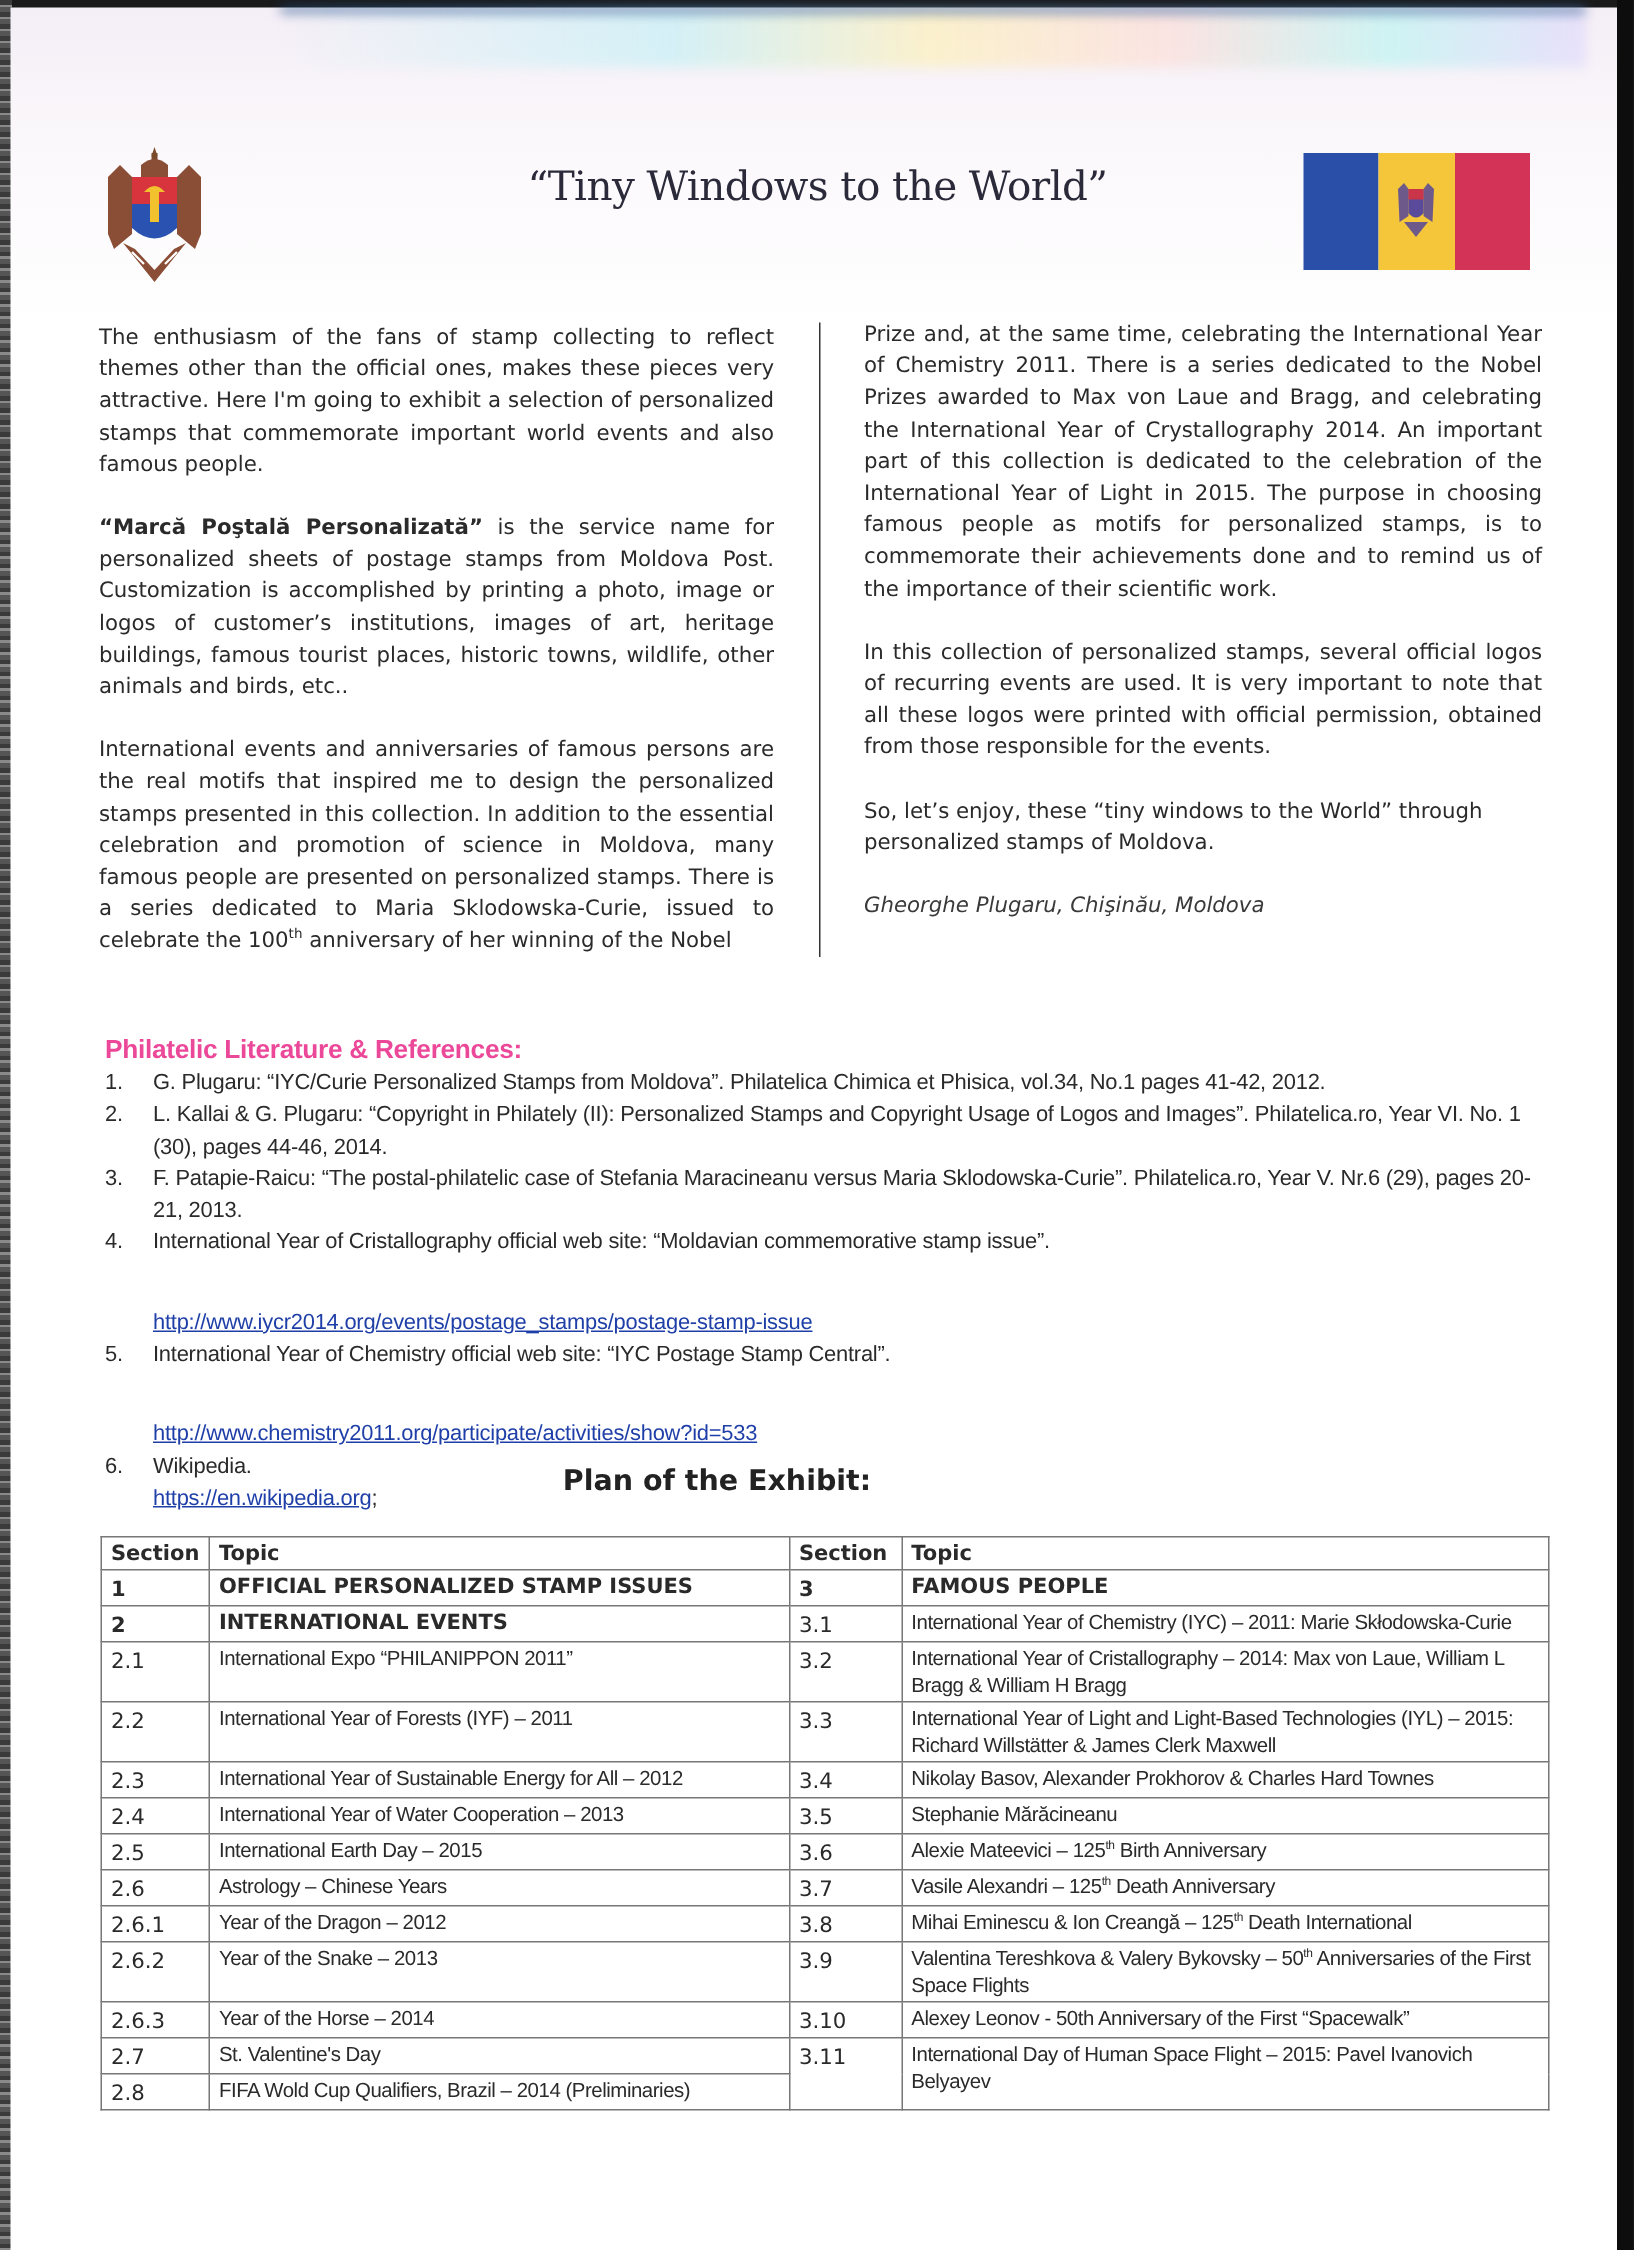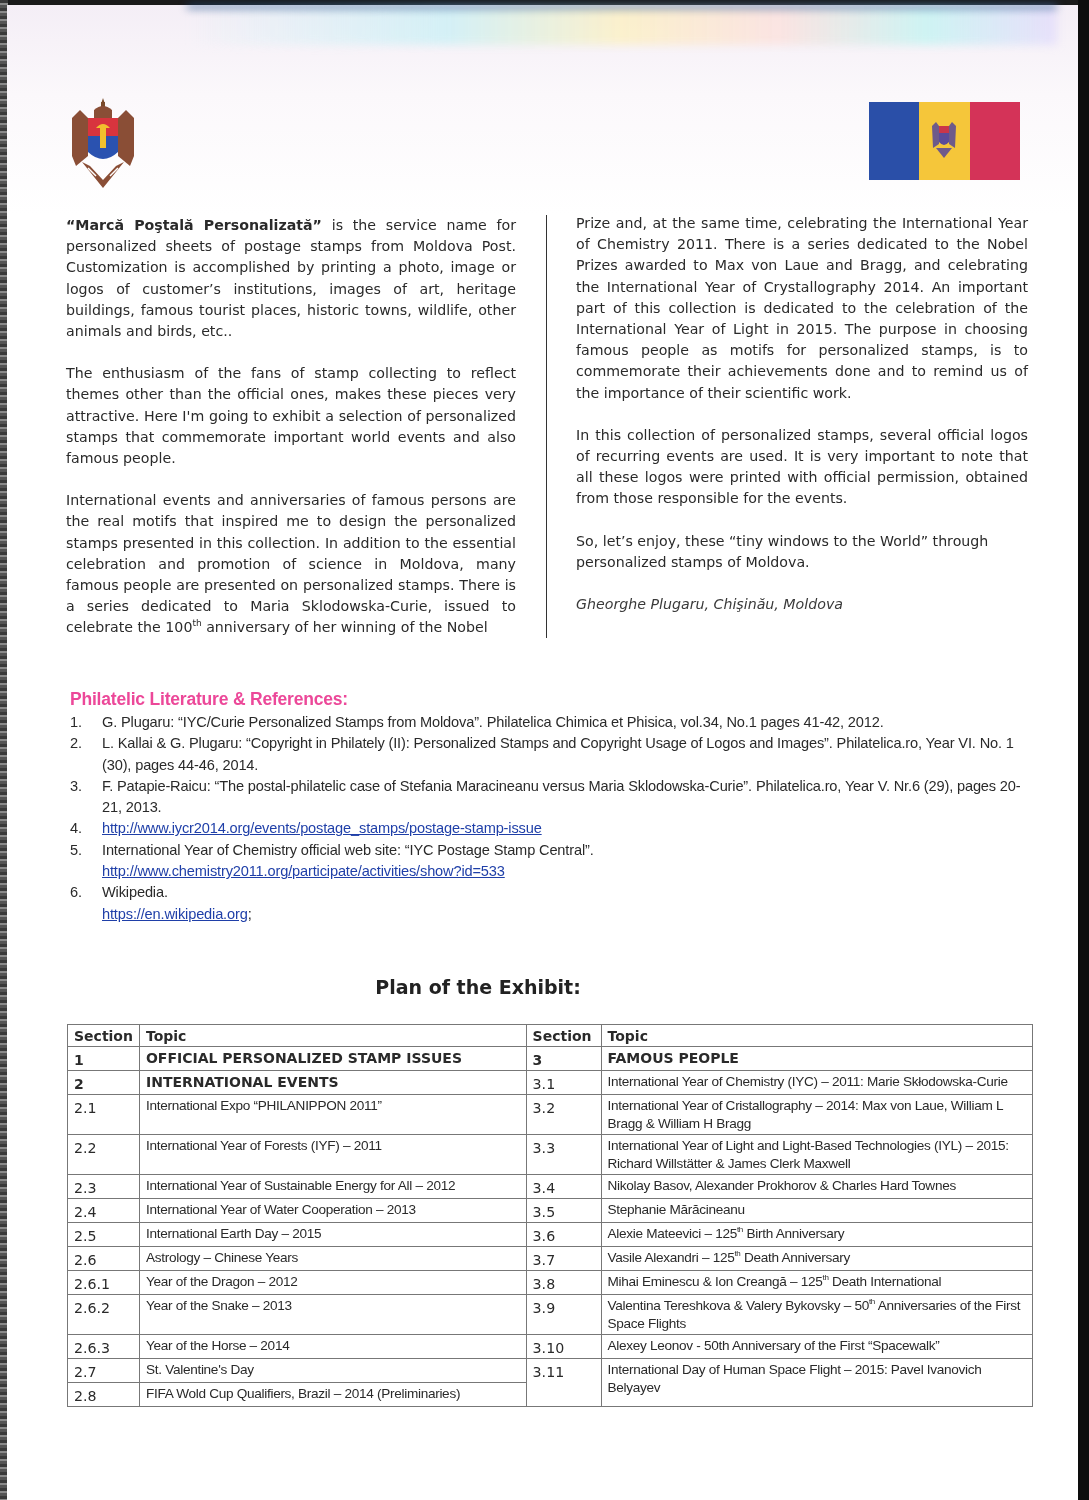--- a/index.html
+++ b/index.html
@@ -44,21 +44,21 @@
     .col .signature { font-style: italic; color: #3a3a3a; text-align: left; }
     .col .left-align { text-align: left; }
     .column-divider { position: absolute; left: 546px; top: 215px; width: 1px; height: 423px; background: #333; }
 
     
     .refs { position: absolute; left: 70px; top: 689px; width: 960px; font-family: "Liberation Sans", sans-serif; }
     .refs-heading { font-weight: bold; font-size: 17.5px; color: #ec4899; margin-bottom: 2px; letter-spacing: -0.2px; }
     .refs ol { list-style: none; font-size: 14.6px; line-height: 21.3px; color: #2a2a2a; letter-spacing: -0.15px; }
     .refs li { position: relative; padding-left: 32px; }
     .refs li .num { position: absolute; left: 0; top: 0; }
-    .refs li .link { color: #1f3fa8; text-decoration: underline; display: block; }
+    .refs li .link { color: #1f3fa8; text-decoration: underline; display: block; margin-top: 32px; }
     .refs li + li { margin-top: 0px; }
 
     
     .plan-title { position: absolute; left: 0; width: 956px; top: 976px; text-align: center; font-family: "DejaVu Sans", sans-serif; font-weight: bold; font-size: 19px; color: #222; }
     .plan-table { position: absolute; left: 67px; top: 1024px; width: 966px; border-collapse: collapse; }
     .plan-table td, .plan-table th {
       border: 1px solid #777; vertical-align: top; padding: 2px 6px 1px 6px;
       font-family: "Liberation Sans", sans-serif; font-size: 13.6px; line-height: 18px; color: #2a2a2a; text-align: left;
     }
     .plan-table th { font-family: "DejaVu Sans", sans-serif; font-weight: bold; font-size: 14px; }
@@ -84,54 +84,55 @@
   <path d="M68 22 L60 14 L52 22 L52 60 L64 70 L68 60 Z" fill="#8a4e36"></path>
   <path d="M28 14 Q37 6 46 14 L46 22 L28 22 Z" fill="#8a4e36"></path>
   <path d="M22 22 L52 22 L52 56 Q37 70 22 56 Z" fill="#2a52b0"></path>
   <path d="M22 22 L52 22 L52 40 L22 40 Z" fill="#d8343e"></path>
   <path d="M30 32 Q37 24 44 32 L40 32 L40 52 L34 52 L34 32 Z" fill="#f2c12e"></path>
   <path d="M16 66 L37 92 L58 66 L50 70 L37 84 L24 70 Z" fill="#8a4e36"></path>
   <path d="M22 72 L30 80 M52 72 L44 80" stroke="#fff" stroke-width="1.5"></path>
 </svg>
 
 <div class="title-block">
+  <div class="title-2">“Tiny Windows to the World”</div>
 </div>
 
 <div class="flag">
   <div class="stripe" style="background:#2a4fa8"></div>
   <div class="stripe" style="background:#f5c63a"></div>
   <div class="stripe" style="background:#d43358"></div>
   <svg class="mini-arms" viewBox="0 0 30 42">
     <path d="M3 8 L7 4 L10 8 L10 26 L4 30 Z M27 8 L23 4 L20 8 L20 26 L26 30 Z" fill="#6e5a8a"></path>
     <path d="M10 8 L20 8 L20 24 Q15 30 10 24 Z" fill="#5a4b9a"></path>
     <path d="M10 8 L20 8 L20 15 L10 15 Z" fill="#c9364a"></path>
     <path d="M7 30 L15 40 L23 30 Z" fill="#6e5a8a"></path>
   </svg>
 </div>
 
 <div class="col col-left">
+  <p>The enthusiasm of the fans of stamp collecting to reflect themes other than the official ones, makes these pieces very attractive. Here I'm going to exhibit a selection of personalized stamps that commemorate important world events and also famous people.</p>
   <p><b>“Marcă Poştală Personalizată”</b><span> is the service name for personalized sheets of postage stamps from Moldova Post. Customization is accomplished by printing a photo, image or logos of customer’s institutions, images of art, heritage buildings, famous tourist places, historic towns, wildlife, other animals and birds, etc..</span></p>
-  <p>The enthusiasm of the fans of stamp collecting to reflect themes other than the official ones, makes these pieces very attractive. Here I'm going to exhibit a selection of personalized stamps that commemorate important world events and also famous people.</p>
   <p class="last"><span>International events and anniversaries of famous persons are the real motifs that inspired me to design the personalized stamps presented in this collection. In addition to the essential celebration and promotion of science in Moldova, many famous people are presented on personalized stamps. There is a series dedicated to Maria Sklodowska-Curie, issued to celebrate the 100</span><sup>th</sup><span> anniversary of her winning of the Nobel</span></p>
 </div>
 <div class="column-divider"></div>
 <div class="col col-right">
   <p>Prize and, at the same time, celebrating the International Year of Chemistry 2011. There is a series dedicated to the Nobel Prizes awarded to Max von Laue and Bragg, and celebrating the International Year of Crystallography 2014. An important part of this collection is dedicated to the celebration of the International Year of Light in 2015. The purpose in choosing famous people as motifs for personalized stamps, is to commemorate their achievements done and to remind us of the importance of their scientific work.</p>
   <p>In this collection of personalized stamps, several official logos of recurring events are used. It is very important to note that all these logos were printed with official permission, obtained from those responsible for the events.</p>
   <p class="left-align">So, let’s enjoy, these “tiny windows to the World” through personalized stamps of Moldova.</p>
   <p class="last signature">Gheorghe Plugaru, Chişinău, Moldova</p>
 </div>
 
 <div class="refs">
   <div class="refs-heading">Philatelic Literature &amp; References:</div>
   <ol>
     <li><span class="num">1.</span><span>G. Plugaru: “IYC/Curie Personalized Stamps from Moldova”. Philatelica Chimica et Phisica, vol.34, No.1 pages 41-42, 2012.</span></li>
     <li><span class="num">2.</span><span>L. Kallai &amp; G. Plugaru: “Copyright in Philately (II): Personalized Stamps and Copyright Usage of Logos and Images”. Philatelica.ro, Year VI. No. 1 (30), pages 44-46, 2014.</span></li>
     <li><span class="num">3.</span><span>F. Patapie-Raicu: “The postal-philatelic case of Stefania Maracineanu versus Maria Sklodowska-Curie”. Philatelica.ro, Year V. Nr.6 (29), pages 20-21, 2013.</span></li>
-    <li><span class="num">4.</span><a class="link">http://www.iycr2014.org/events/postage_stamps/postage-stamp-issue</a></li>
+    <li><span class="num">4.</span><span>International Year of Cristallography official web site: “Moldavian commemorative stamp issue”.</span><a class="link">http://www.iycr2014.org/events/postage_stamps/postage-stamp-issue</a></li>
     <li><span class="num">5.</span><span>International Year of Chemistry official web site: “IYC Postage Stamp Central”.</span><a class="link">http://www.chemistry2011.org/participate/activities/show?id=533</a></li>
     <li><span class="num">6.</span><span>Wikipedia.</span><span style="display:block"><a style="color:#1f3fa8;text-decoration:underline">https://en.wikipedia.org</a><span>;</span></span></li>
   </ol>
 </div>
 
 <div class="plan-title">Plan of the Exhibit:</div>
 <table class="plan-table">
   <colgroup>
       <col class="c1">
       <col class="c2">

